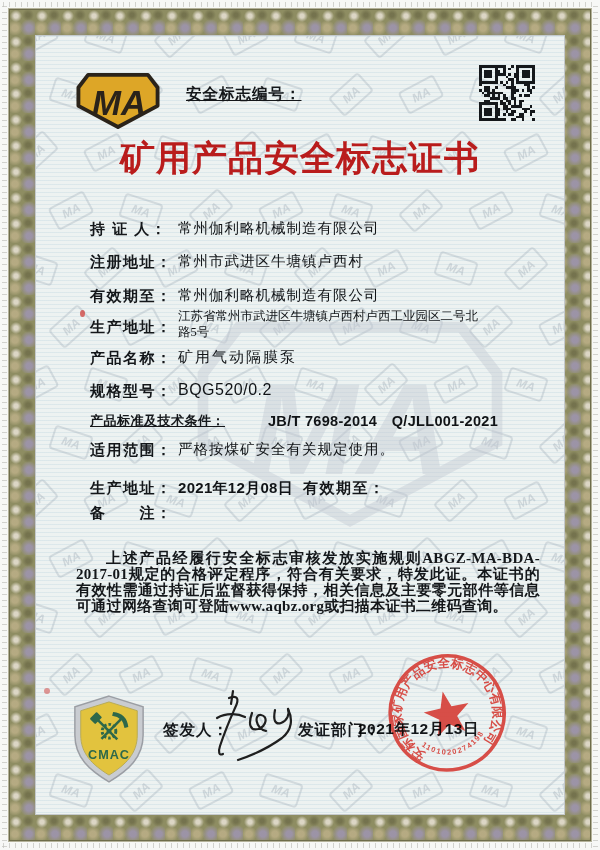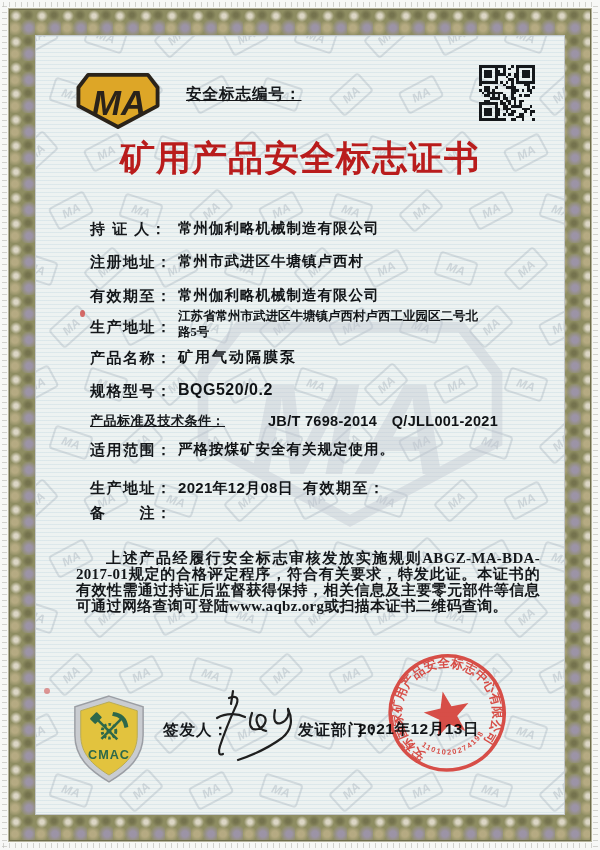--- a/index.html
+++ b/index.html
@@ -49,21 +49,21 @@
   .certno-val{position:absolute;left:300px;top:82px;z-index:3;
     font:400 17px "Liberation Serif",serif;letter-spacing:1.5px;color:#101316;}
   .qr{position:absolute;left:479px;top:64px;z-index:3;}
   #qr-svg rect{fill:#15181b;}
   .title{position:absolute;left:35px;right:35px;top:135px;z-index:3;text-align:center;
     font:700 35px "Liberation Serif",serif;letter-spacing:1px;color:#b91c1c;}
   
   .lbl{position:absolute;z-index:3;font:700 15px/1.25 "Liberation Sans",sans-serif;
     letter-spacing:1.5px;color:#14171a;}
   .lbl-sm{font-size:13px;letter-spacing:.5px;text-decoration:underline;}
-  .val{position:absolute;z-index:3;font-family:"Liberation Serif",serif;font-weight:700;color:#101316;}
+  .val{position:absolute;z-index:3;font-family:"Liberation Serif",serif;font-weight:400;color:#101316;}
   .v-company{font-size:14.5px;letter-spacing:1px;}
   .v-addr2{font-size:12.5px;width:305px;line-height:16px;letter-spacing:0;}
   .v-product{font-size:15px;letter-spacing:2px;}
   .v-model{font-family:"Liberation Sans",sans-serif;font-size:16px;letter-spacing:.5px;}
   .v-std{font-family:"Liberation Sans",sans-serif;font-weight:600;font-size:14.5px;letter-spacing:.3px;}
   .v-scope{font-size:14.5px;letter-spacing:1px;}
   .v-date{font-family:"Liberation Sans",sans-serif;font-weight:600;font-size:15px;letter-spacing:.3px;}
   
   .notice{position:absolute;left:76px;top:550px;width:464px;z-index:3;
     font-family:"Liberation Serif",serif;font-weight:700;font-size:15px;line-height:16px;

